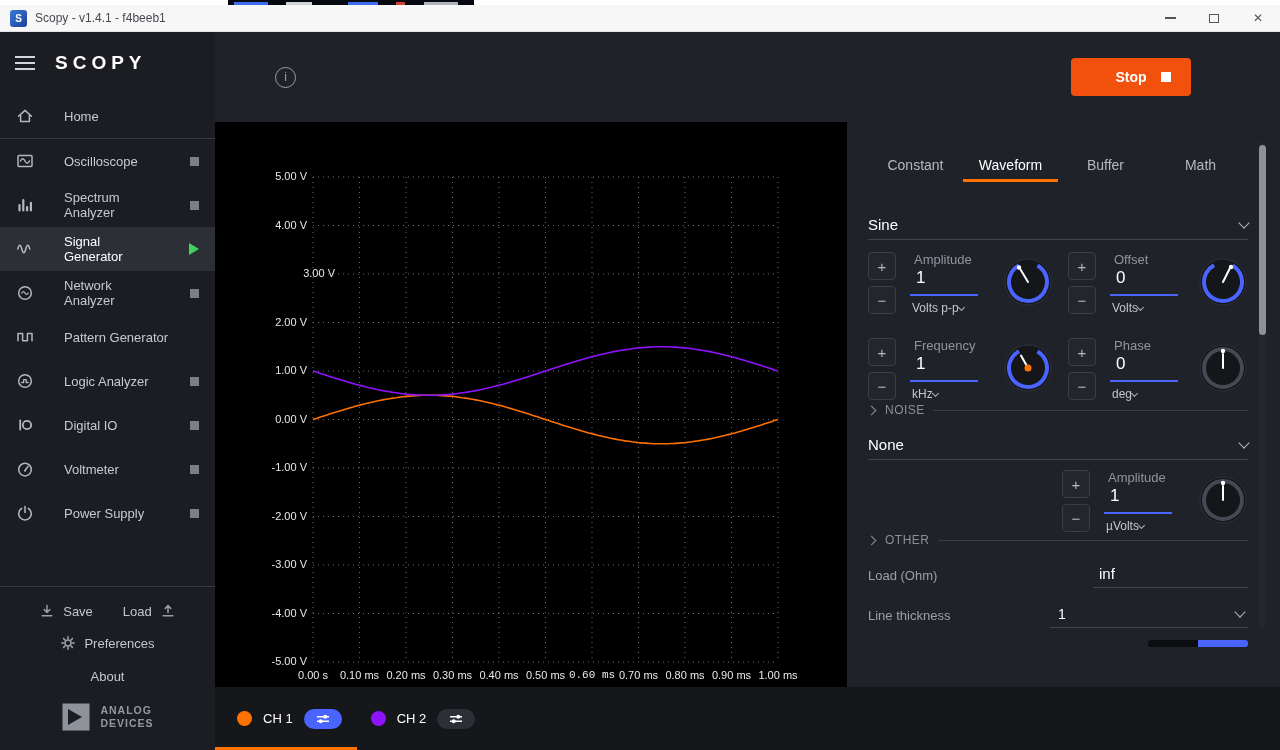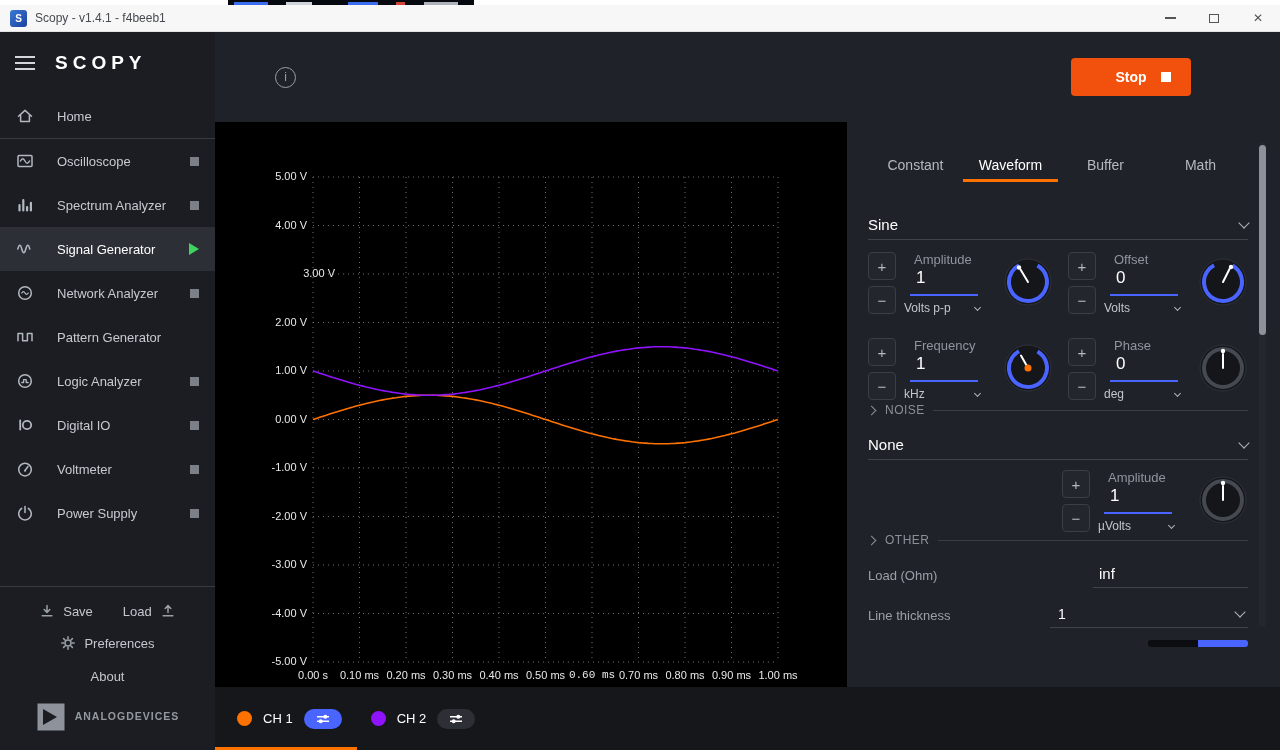--- a/index.html
+++ b/index.html
@@ -26,37 +26,37 @@
   .max-box{width:10px;height:9px;border:1.2px solid #555}
 
   .main-row{flex:1;display:flex;min-height:0}
 
   
   .sidebar{width:215px;background:#1b1d22;display:flex;flex-direction:column;flex:none}
   .logo-row{height:62px;display:flex;align-items:center;padding:0 15px;gap:20px;flex:none}
   .hamburger{display:flex;flex-direction:column;gap:4px;background:none;border:none;cursor:pointer}
   .hamburger i{display:block;width:20px;height:2px;background:#d3d6db}
   .logo-text{color:#fff;font-size:19px;font-weight:600;letter-spacing:5px}
-  .menu-item{height:44px;display:flex;align-items:center;gap:22px;padding:0 16px 0 15px;font-size:13px;color:#c6cad1;cursor:pointer}
+  .menu-item{height:44px;display:flex;align-items:center;gap:29px;padding:0 16px 0 15px;font-size:13px;color:#c6cad1;cursor:pointer}
   .menu-item.active{background:#2c2f36;color:#ffffff}
   .mi-icon{width:20px;height:18px;display:flex;align-items:center;justify-content:center;flex:none}
   .sicon{stroke:#b2b8c0;fill:none;stroke-width:1.5;stroke-linecap:round;stroke-linejoin:round}
   .mi-label{flex:1}
   .mi-state{margin-left:auto;flex:none}
   .mi-state.square{width:9px;height:9px;background:#7a7f88}
   .mi-state.play{width:0;height:0;border-left:10px solid #3fd35f;border-top:6px solid transparent;border-bottom:6px solid transparent;background:none}
   .sb-divider{height:1px;background:#383b41;flex:none}
   .sb-divider.bottom{margin-top:auto}
   .saveload{display:flex;justify-content:center;gap:30px;padding:16px 0 8px;flex:none}
   .sl-btn{display:flex;align-items:center;gap:8px;color:#c3c7ce;font-size:13px;background:none;border:none;cursor:pointer}
   .micon{stroke:#9aa0a8;fill:none;stroke-width:1.5;stroke-linecap:round;stroke-linejoin:round}
   .prefs-row{display:flex;justify-content:center;align-items:center;gap:8px;color:#c3c7ce;font-size:13px;padding:8px 0;cursor:pointer}
   .about-row{text-align:center;color:#c3c7ce;font-size:13px;padding:10px 0;cursor:pointer}
   .adi-row{display:flex;justify-content:center;align-items:center;gap:9px;padding:8px 0 18px;flex:none}
-  .adi-text{display:flex;flex-direction:row;color:#94999f;font-size:10.5px;font-weight:bold;letter-spacing:1px;line-height:1.25}
+  .adi-text{display:flex;flex-direction:column;color:#94999f;font-size:10.5px;font-weight:bold;letter-spacing:1px;line-height:1.25}
 
   
   .content-col{flex:1;display:flex;flex-direction:column;background:#1f2228;min-width:0}
   .toolbar{height:90px;display:flex;align-items:center;padding:0 89px 0 49px;flex:none}
   .info-btn{width:21px;height:21px;border:1.5px solid #9aa0a8;border-radius:50%;color:#9aa0a8;font-size:12px;display:flex;align-items:center;justify-content:center;margin-left:11px;cursor:pointer;background:none}
   .tl-spacer{flex:1}
   .stop-btn{width:120px;height:38px;border:none;border-radius:4px;color:#fff;font-size:14px;font-weight:bold;display:flex;align-items:center;justify-content:center;gap:14px;cursor:pointer}
   .stop-square{width:10px;height:10px;background:#fff;flex:none}
 
   .work-row{flex:1;display:flex;min-height:0}
@@ -89,21 +89,21 @@
 
   .ctrl{position:absolute;height:64px}
   .r1{top:130px}.r2{top:216px}
   .c1{left:21px;width:185px}.c2{left:221px;width:180px}
   .noise-ctrl{left:215px;top:348px;width:186px}
   .steppers{position:absolute;left:0;top:0;display:flex;flex-direction:column;gap:6px}
   .stepbtn{width:28px;height:28px;background:#23262c;border:1px solid #3a3e45;border-radius:4px;color:#b4bac2;font-size:15px;line-height:1;display:flex;align-items:center;justify-content:center;cursor:pointer}
   .ctrl-label{position:absolute;left:46px;top:0;font-size:13px;color:#90959d}
   .ctrl-value{position:absolute;left:48px;top:16px;font-size:17px;color:#fff;cursor:text}
   .ctrl-underline{position:absolute;left:42px;top:42px;width:68px;height:2px;background:#4a64ff}
-  .ctrl-unit{position:absolute;left:36px;top:49px;width:76px;display:flex;align-items:center;justify-content:space-between;font-size:12px;color:#c2c7cd;cursor:pointer}
+  .ctrl-unit{position:absolute;left:44px;top:49px;width:76px;display:flex;align-items:center;font-size:12px;color:#c2c7cd;cursor:pointer}
   .knob{position:absolute;right:0;top:5px;width:50px;height:50px;cursor:pointer}
   .knob svg{width:50px;height:50px;display:block}
   .knob-base{fill:#14161a;stroke:#2f333a;stroke-width:1}
   .knob-ring{fill:none;stroke:#454a52;stroke-width:4}
   .knob-ring.blue{stroke:#4a64ff;stroke-dasharray:99.5 19.9}
   .knob-pointer{stroke:#fff;stroke-width:2;stroke-linecap:round}
   .knob-dot{fill:#fff}
   .knob-center-dot{fill:#ff7200}
 
   .row-load{position:absolute;top:438px;left:21px;right:32px;height:30px;color:#9ba0a8;font-size:13px}

